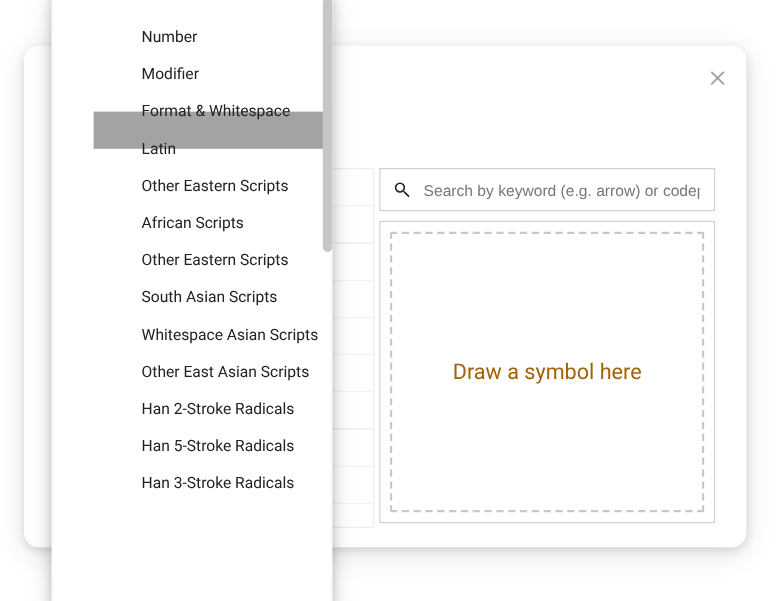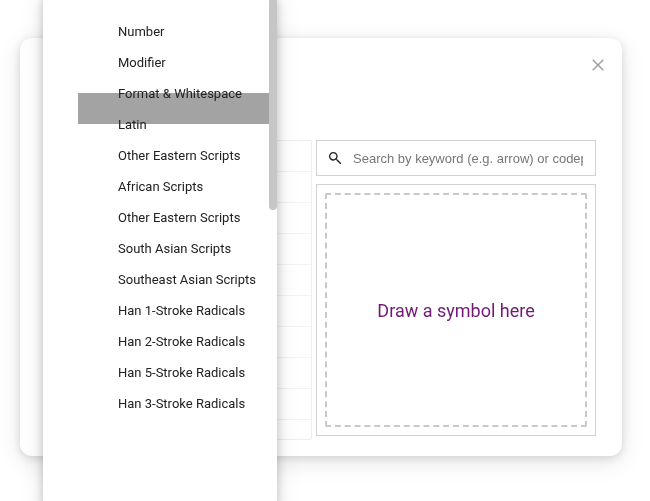--- a/index.html
+++ b/index.html
@@ -80,21 +80,21 @@
     background: #fff;
     padding: 8px;
   }
   .draw-inner {
     width: 100%; height: 100%;
     border: 2px dashed #c8c8c8;
     border-radius: 2px;
     display: flex; align-items: center; justify-content: center;
   }
   .draw-inner span {
-    color: #701a75;
+    color: #a16207;
     font-size: 18px;
   }
 
   
   .dropdown {
     position: absolute;
     left: 43px; top: -6px;
     width: 234px; height: 510px;
     background: #fff;
     box-shadow: 0 3px 10px rgba(0,0,0,0.20), 0 8px 24px rgba(0,0,0,0.12);
@@ -169,22 +169,22 @@
   <div class="dropdown-scroll" id="dropdown-scroll">
 
   <div class="item">Number</div>
       <div class="item">Modifier</div>
       <div class="item">Format &amp; Whitespace</div>
       <div class="item selected">Latin</div>
       <div class="item">Other Eastern Scripts</div>
       <div class="item">African Scripts</div>
       <div class="item">Other Eastern Scripts</div>
       <div class="item">South Asian Scripts</div>
-      <div class="item">Southeast Asian Scripts</div>
-      <div class="item">Han 1-Stroke Radicals</div>
+      <div class="item">Whitespace Asian Scripts</div>
+      <div class="item">Other East Asian Scripts</div>
       <div class="item">Han 2-Stroke Radicals</div>
       <div class="item">Han 5-Stroke Radicals</div>
       <div class="item">Han 3-Stroke Radicals</div>
     </div>
   <div class="dd-scrollbar">
     <div class="dd-track"></div>
     <div class="dd-thumb"></div>
   </div>
 </div>
 

